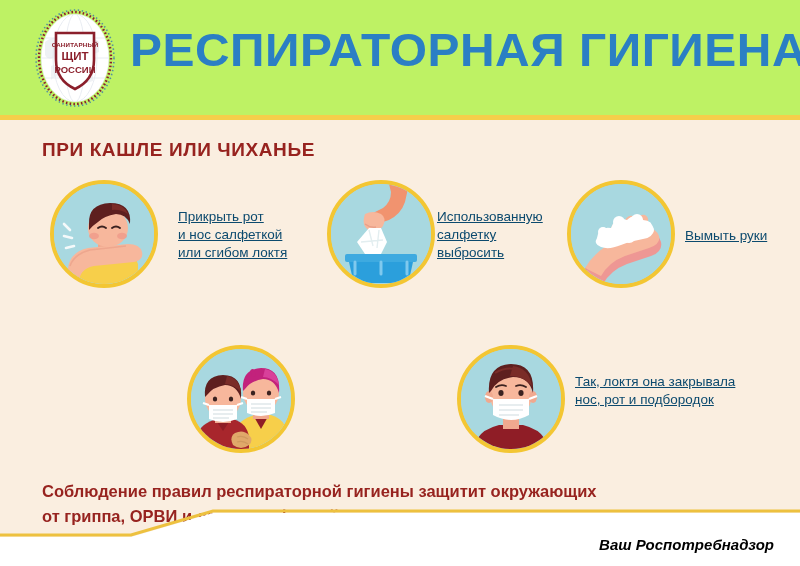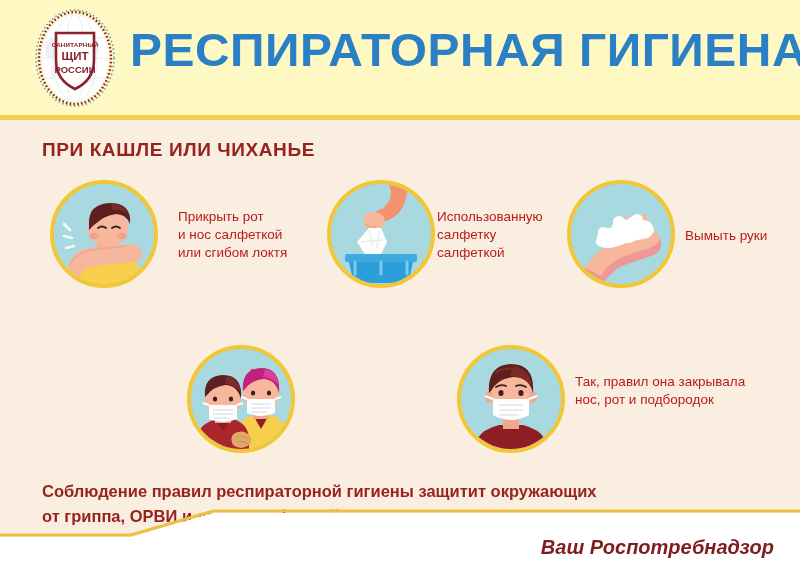--- a/index.html
+++ b/index.html
@@ -13,21 +13,21 @@
     position:relative;
     width:800px;height:566px;
     background:#faeee0;
     box-sizing:border-box;
     overflow:hidden;
   }
 
   
   .header{
     position:absolute;left:0;top:0;width:800px;height:118px;
-    background:#fef9c3;
+    background:#bef264;
     display:flex;align-items:center;
   }
   .logo{
     position:absolute;left:25px;top:8px;
     width:100px;height:100px;
   }
   .header-title{
     position:absolute;left:130px;top:26px;
     width:660px;
     font-size:47px;
@@ -65,24 +65,25 @@
   .circle{
     position:absolute;
     border-radius:50%;
     border:4px solid #f3c633;
     background:#a8d8e0;
     overflow:hidden;
     box-sizing:border-box;
   }
   .caption{
     position:absolute;
-    color:#b91c1c;
+    color:#0c4a6e;
     font-size:13.5px;
     line-height:18px;
     white-space:pre-line;
+    text-decoration:underline;
   }
 
   
   #circle-cough{left:50px;top:180px;width:108px;height:108px;}
   #cap-cough{left:178px;top:208px;width:150px;}
   #circle-bin{left:327px;top:180px;width:108px;height:108px;}
   #cap-bin{left:437px;top:208px;width:160px;}
   #circle-wash{left:567px;top:180px;width:108px;height:108px;}
   #cap-wash{left:685px;top:227px;width:120px;}
   #circle-public{left:187px;top:345px;width:108px;height:108px;}
@@ -94,21 +95,21 @@
   .footer-msg{
     position:absolute;left:42px;top:479px;width:640px;
     color:#97231f;font-weight:bold;font-size:16.5px;line-height:25px;
     white-space:pre-line;
   }
   .footer-shape{
     position:absolute;left:0;top:505px;width:800px;height:61px;
   }
   .footer-brand{
     position:absolute;right:26px;top:536px;
-    color:#7f1d1d;font-style:italic;font-weight:bold;font-size:20px;
+    color:#000000;font-style:italic;font-weight:bold;font-size:15px;
     white-space:nowrap;
   }
   svg{display:block;}
 </style>
 </head>
 <body>
 
 <div class="poster">
 
   <div class="header">
@@ -193,21 +194,21 @@
       <path d="M38,44 L50,44 L56,58 L50,70 L34,70 L26,58 Z" fill="#ffffff"></path>
       <path d="M38,46 L42,62 M48,46 L46,64 M30,58 L52,56" stroke="#e3eef0" stroke-width="1.4" fill="none"></path>
 
       <rect x="14" y="70" width="72" height="8" rx="2" fill="#3eaae0"></rect>
       <path d="M18,78 L82,78 L78,96 Q77,99 74,99 L26,99 Q23,99 22,96 Z" fill="#2b9fdc"></path>
       <path d="M24,78 L24,90 M50,78 L50,90 M76,78 L76,90" stroke="#7fc9ee" stroke-width="3" stroke-linecap="round"></path>
     </svg>
   </div>
   <div class="caption" id="cap-bin">Использованную
 салфетку
-салфеткой</div>
+выбросить</div>
 
   <div class="circle" id="circle-wash">
     <svg width="100" height="100" viewBox="0 0 100 100" aria-hidden="true">
       <rect width="100" height="100" fill="#a8d8e0"></rect>
 
       <path d="M6,96 L22,76 Q34,62 52,58 L76,50 Q88,48 90,58 Q92,68 80,72 L56,80 Q40,86 32,100 L6,100 Z" fill="#f1948f" opacity="0.95"></path>
       <path d="M6,96 L22,76 Q34,62 52,58 L76,50" stroke="#e98a84" stroke-width="1.4" fill="none"></path>
 
       <path d="M14,84 Q26,64 48,56 L72,46 Q84,42 88,52 Q90,60 78,64 L54,72 Q38,78 30,92 Z" fill="#f7b79c"></path>
 
@@ -281,21 +282,21 @@
 
       <ellipse cx="40" cy="44" rx="2.6" ry="3" fill="#3b2220"></ellipse>
       <ellipse cx="60" cy="44" rx="2.6" ry="3" fill="#3b2220"></ellipse>
       <path d="M35,38 q5,-3 10,-1 M55,37 q5,-2 10,1" stroke="#3b2220" stroke-width="1.8" fill="none" stroke-linecap="round"></path>
 
       <path d="M32,50 L68,50 L68,66 Q50,76 32,66 Z" fill="#ffffff"></path>
       <path d="M38,56 L62,56 M38,61 L62,61 M38,66 L58,66" stroke="#dfe8ea" stroke-width="1.5"></path>
       <path d="M32,50 L24,47 M68,50 L76,47" stroke="#ffffff" stroke-width="2.4"></path>
     </svg>
   </div>
-  <div class="caption" id="cap-cover">Так, правил она закрывала
+  <div class="caption" id="cap-cover">Так, локтя она закрывала
 нос, рот и подбородок</div>
 
   <div class="footer-msg">Соблюдение правил респираторной гигиены защитит окружающих
 от гриппа, ОРВИ и других инфекций</div>
 
   <div class="footer-shape">
     <svg width="800" height="61" viewBox="0 0 800 61" aria-hidden="true">
       <path d="M0,32 L131,32 L213,8 L800,8 L800,61 L0,61 Z" fill="#ffffff"></path>
       <path d="M0,30 L131,30 L213,6 L800,6" fill="none" stroke="#edc13f" stroke-width="3.2"></path>
     </svg>

